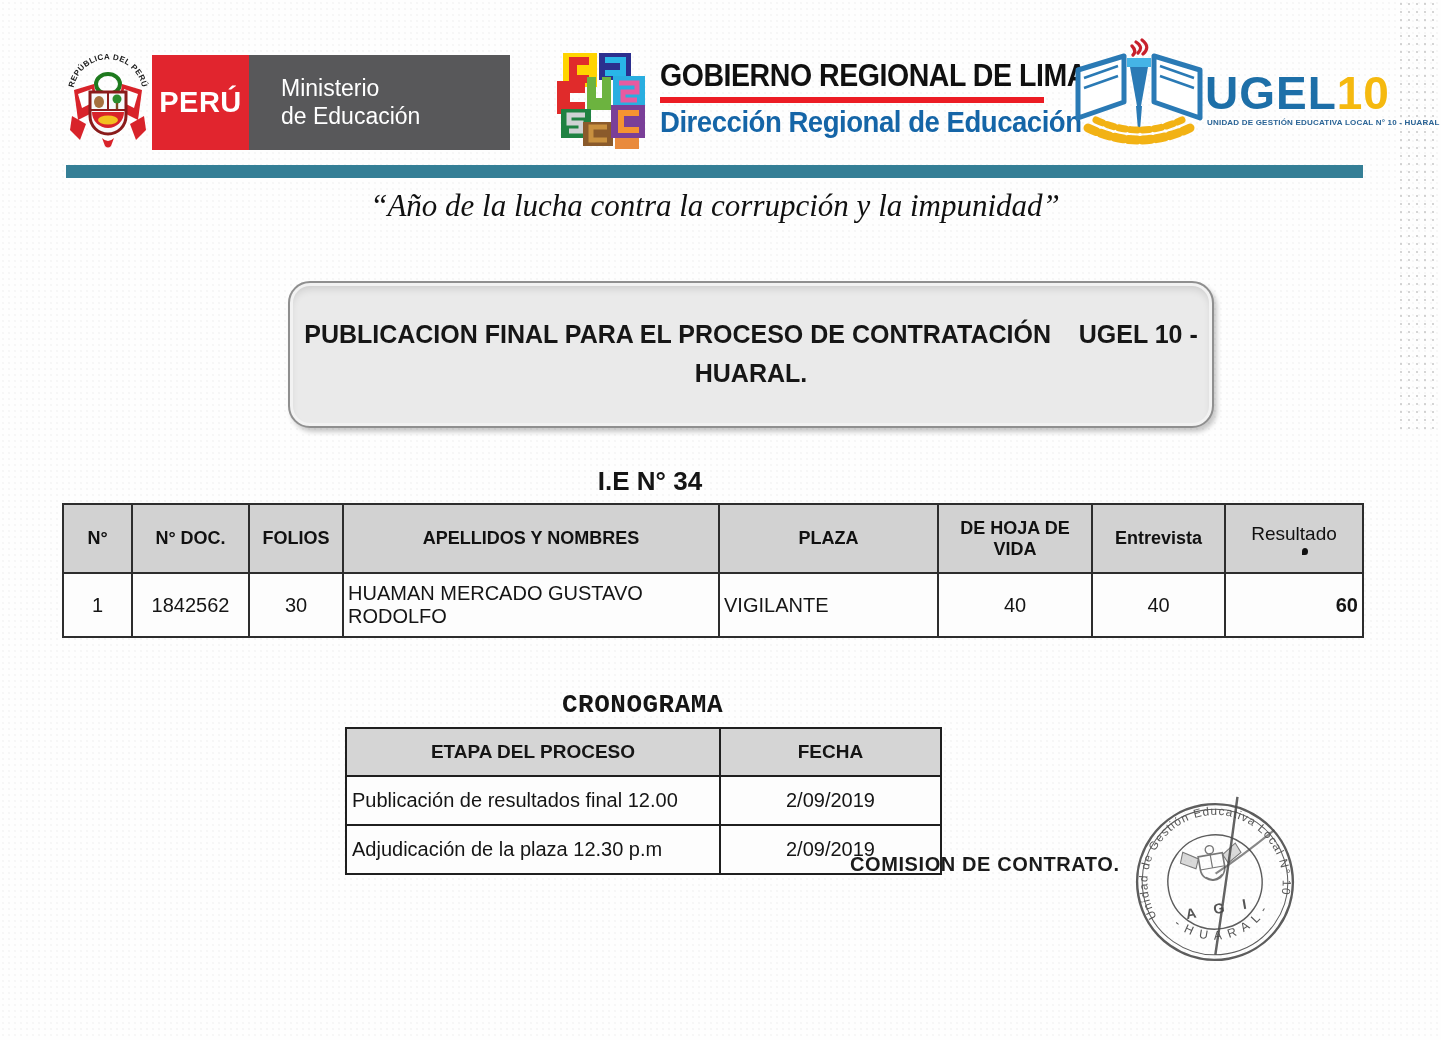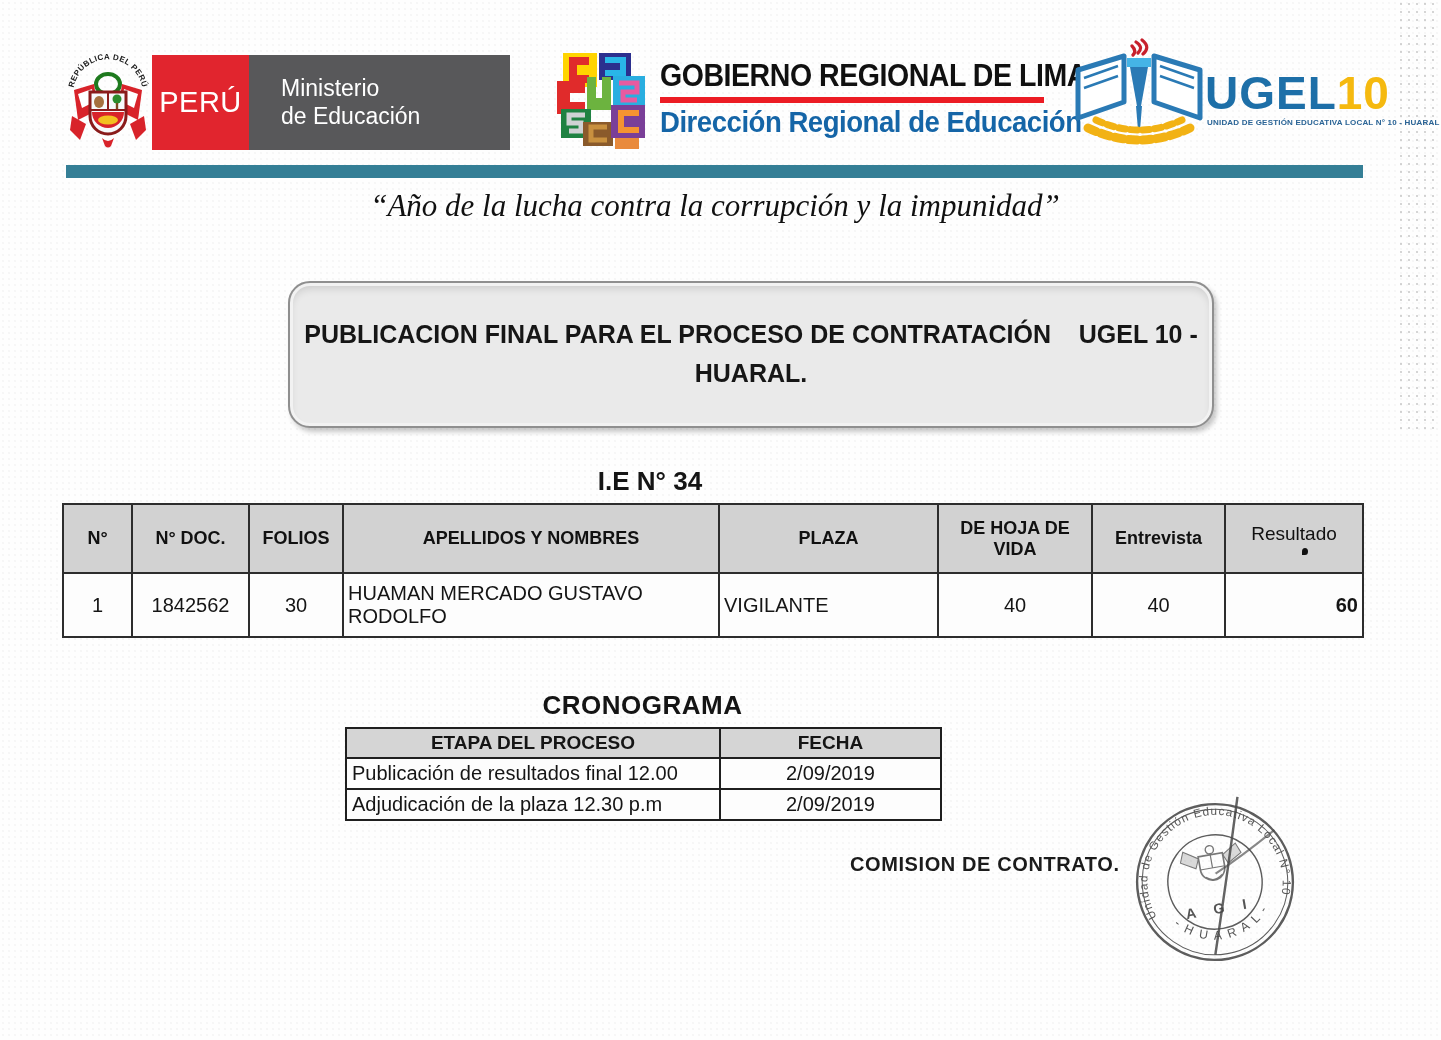--- a/index.html
+++ b/index.html
@@ -12,21 +12,21 @@
   .scan-edge{
     position:absolute;right:4px;top:0;width:40px;height:430px;
     background-image:radial-gradient(rgba(110,110,110,0.28) 1px, transparent 1.2px);
     background-size:8px 8px;pointer-events:none;
   }
   
   .coat{position:absolute;left:66px;top:50px;width:84px;height:106px;}
   .box-red{
     position:absolute;left:152px;top:55px;width:97px;height:95px;background:#e1252e;
     display:flex;align-items:center;justify-content:center;color:#fff;
-    font-size:29px;font-weight:normal;letter-spacing:.5px;
+    font-size:29px;font-weight:bold;letter-spacing:.5px;
   }
   .box-gray{
     position:absolute;left:249px;top:55px;width:261px;height:95px;background:#58585a;
     color:#fff;display:flex;flex-direction:column;justify-content:center;
     padding-left:32px;box-sizing:border-box;font-size:23px;line-height:1.18;
   }
   .puzzle{position:absolute;left:549px;top:47px;width:100px;height:104px;}
   .gorelima{position:absolute;left:660px;top:58px;width:400px;}
   .gorelima .t1{
     font-size:31px;font-weight:bold;color:#101010;white-space:nowrap;
@@ -70,25 +70,25 @@
   table.results th,table.results td{border:2px solid #2d2d2d;overflow:hidden;padding:0 4px;box-sizing:border-box;}
   table.results th{background:#d2d2d2;height:69px;font-size:18px;font-weight:bold;color:#111;}
   table.results th.th-plain{font-weight:normal;font-size:19px;}
   table.results td{height:64px;font-size:20px;background:#fdfdfd;}
   .al{text-align:left;padding-left:7px;} .ac{text-align:center;} .ar{text-align:right;padding-right:7px;}
   td.bold{font-weight:bold;}
   .res-dot{display:block;width:6px;height:7px;background:#111;border-radius:50% 50% 50% 0;
     margin:3px 0 0 72px;}
   
   .crono-heading{position:absolute;left:345px;top:690px;width:595px;text-align:center;
-    font-size:26px;font-weight:bold;letter-spacing:.5px;}
+    font-size:26px;font-weight:bold;letter-spacing:.5px;font-family:Liberation Mono, monospace;}
   table.crono{
     position:absolute;left:345px;top:727px;width:595px;border-collapse:collapse;table-layout:fixed;
   }
-  table.crono th,table.crono td{border:2px solid #1f1f1f;padding:3px 5px;box-sizing:border-box;margin-left:32px;}
+  table.crono th,table.crono td{border:2px solid #1f1f1f;padding:12px 5px;box-sizing:border-box;margin-left:32px;}
   table.crono th{background:#d5d5d5;height:29px;font-size:19px;font-weight:bold;}
   table.crono td{height:30px;font-size:20px;background:#fdfdfd;}
   
   .comision{position:absolute;left:850px;top:853px;font-size:20px;font-weight:bold;
     letter-spacing:.6px;color:#1b1b1b;}
   .stamp{position:absolute;left:1131px;top:798px;width:168px;height:168px;
     transform:rotate(-10deg);opacity:.88;}
 </style>
 </head>
 <body>

